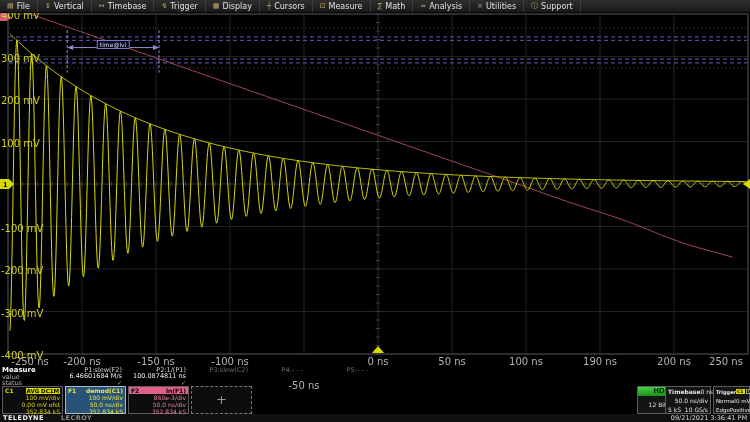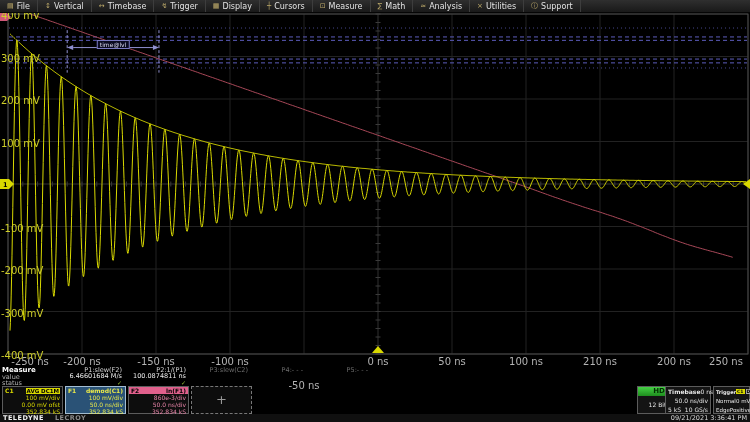--- a/index.html
+++ b/index.html
@@ -60,21 +60,21 @@
   .rrow.right{justify-content:flex-end;}
   .rtitle{font-weight:bold;}
   .tbadge{font-size:4.5px;line-height:5.5px;padding:0 1px;font-weight:bold;}
   .tbadge.src{background:#d9d900;color:#000;}
   .tbadge.coup{background:#aaaaaa;color:#000;}
   
   #footer{position:absolute;top:414px;left:0;width:750px;height:8px;background:#101010;
           display:flex;justify-content:space-between;align-items:center;padding:0 3px;
           box-sizing:border-box;font-size:6.5px;z-index:10;}
   #brand b{color:#f0f0f0;letter-spacing:0.5px;}
-  #brand span{color:#8a8a8a;font-weight:bold;margin-left:3px;letter-spacing:0.5px;padding-left:8px;}
+  #brand span{color:#8a8a8a;font-weight:bold;margin-left:9px;letter-spacing:0.5px;padding-left:8px;}
   #datetime{color:#d8d8d8;}
 </style>
 </head>
 <body>
 
 <div id="app">
 
   <div id="menubar">
       <div class="menu-item">
         <span class="glyph">▤</span>
@@ -271,21 +271,21 @@
 
   <div id="xaxis">
       <span class="xlabel" style="left: 30px;">-250 ns</span>
       <span class="xlabel" style="left: 82px;">-200 ns</span>
       <span class="xlabel" style="left: 156px;">-150 ns</span>
       <span class="xlabel" style="left: 230px;">-100 ns</span>
       <span class="xlabel" style="left: 304px; margin-top: 24px;">-50 ns</span>
       <span class="xlabel" style="left: 378px;">0 ns</span>
       <span class="xlabel" style="left: 452px;">50 ns</span>
       <span class="xlabel" style="left: 526px;">100 ns</span>
-      <span class="xlabel" style="left: 600px;">210 ns</span>
+      <span class="xlabel" style="left: 600px;">190 ns</span>
       <span class="xlabel" style="left: 674px;">200 ns</span>
       <span class="xlabel" style="left: 726px;">250 ns</span>
     </div>
   <div id="yaxis">
       <span class="ylabel" style="top: 10px;">400 mV</span>
       <span class="ylabel" style="top: 52.5px;">300 mV</span>
       <span class="ylabel" style="top: 95px;">200 mV</span>
       <span class="ylabel" style="top: 137.5px;">100 mV</span>
       <span class="ylabel" style="top: 222.5px;">-100 mV</span>
       <span class="ylabel" style="top: 265px;">-200 mV</span>

